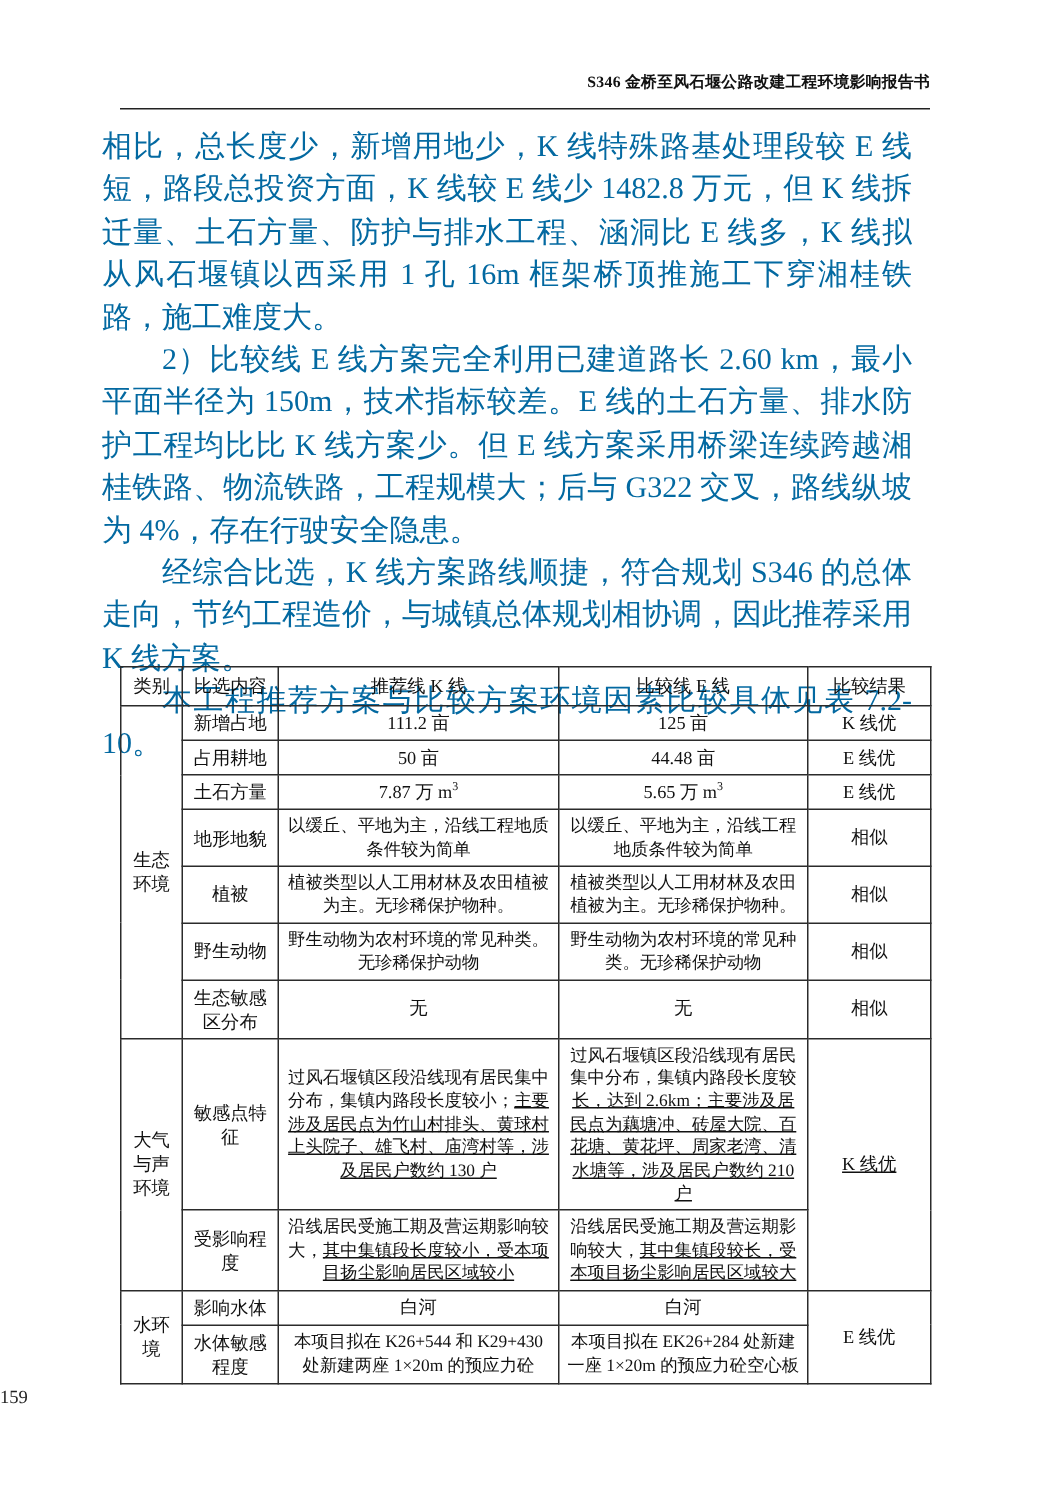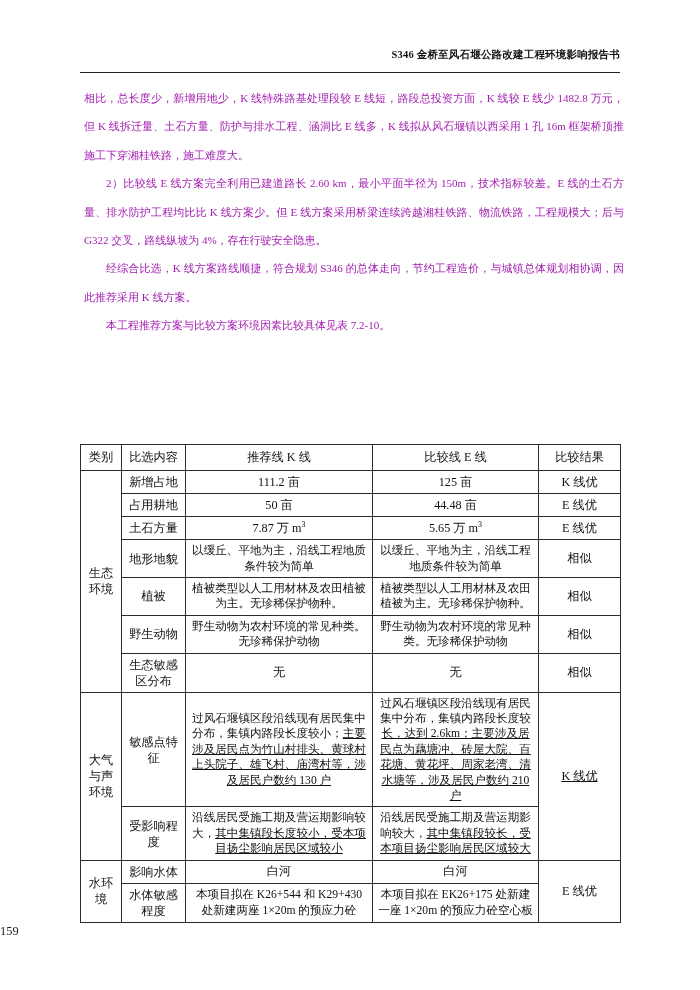--- a/index.html
+++ b/index.html
@@ -41,28 +41,28 @@
     position: absolute;
     left: 80px;
     top: 72px;
     width: 540px;
     height: 0;
     border-top: 1.4px solid #222;
   }
   
   .body-text {
     position: absolute;
-    left: 84px;
+    left: 68px;
     top: 84px;
     width: 540px;
-    font-size: 11px;
+    font-size: 20px;
     line-height: 28.4px;
     text-align: justify;
     text-justify: inter-ideograph;
-    color: #a21caf;
+    color: #0369a1;
   }
   .para {
     margin: 0;
     text-indent: 0;
   }
   .para.indent {
     text-indent: 2em;
   }
   
   .table-caption {
@@ -241,21 +241,21 @@
         <tr>
           <td class="cat" rowspan="2">水环<br>境</td>
           <td class="item">影响水体</td>
           <td class="num-cell">白河</td>
           <td class="num-cell">白河</td>
           <td class="res" rowspan="2">E 线优</td>
         </tr>
         <tr>
           <td class="item">水体敏感程度</td>
           <td class="body-cell">本项目拟在 K26+544 和 K29+430 处新建两座 1×20m 的预应力砼</td>
-          <td class="body-cell">本项目拟在 EK26+175 处新建一座 1×20m 的预应力砼空心板</td>
+          <td class="body-cell">本项目拟在 EK26+284 处新建一座 1×20m 的预应力砼空心板</td>
         </tr>
 
       </tbody>
     </table>
   </div>
 
   <div class="page-number">159</div>
 
 </div>
 

